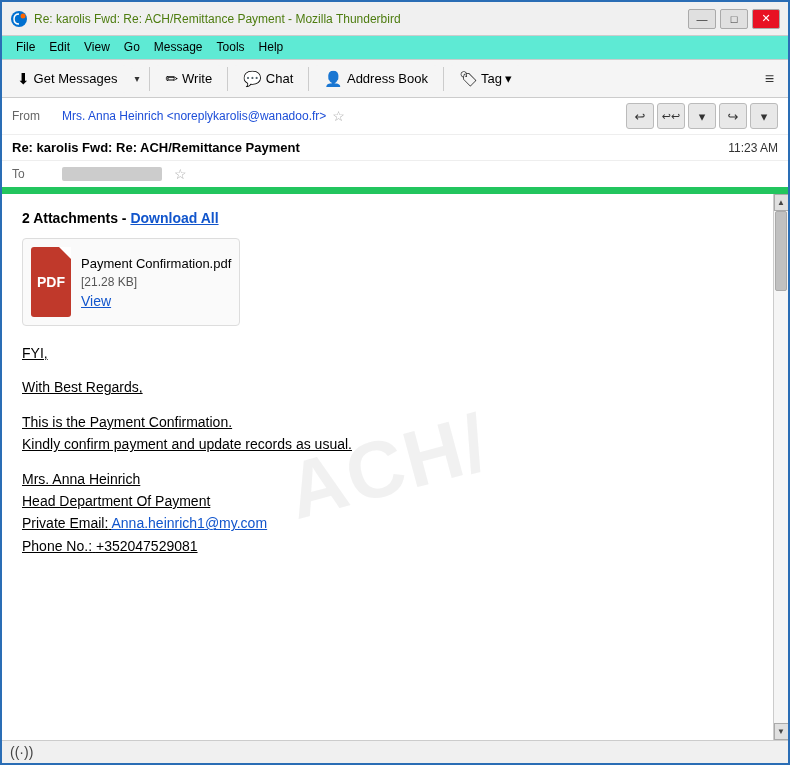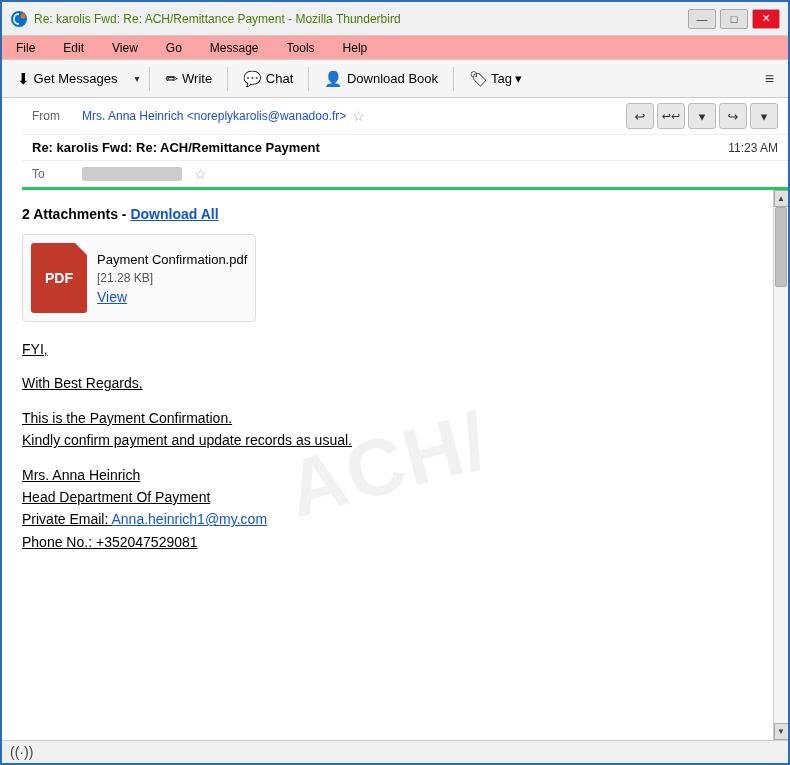--- a/index.html
+++ b/index.html
@@ -55,26 +55,26 @@
       cursor: pointer;
       display: flex;
       align-items: center;
       justify-content: center;
       font-size: 11px;
       color: #333;
     }
     .title-btn.close { background: #e81123; color: white; }
     
     .menu-bar {
-      background: #fca5a5;
-      display: flex;
-      align-items: center;
+      background: #5eead4;
+      display: flex;
+      align-items: flex-start;
       padding: 2px 8px;
       border-bottom: 1px solid #ccc;
-      gap: 16px;
+      gap: 2px;
       min-height: 24px;
     }
     .menu-item {
       padding: 2px 6px;
       font-size: 12px;
       color: #000;
       cursor: pointer;
       border-radius: 2px;
     }
     
@@ -120,23 +120,22 @@
     .toolbar-spacer { flex: 1; }
     .toolbar-hamburger {
       padding: 4px 8px;
       font-size: 16px;
       cursor: pointer;
       color: #333;
     }
     
     .email-header {
       background: #fff;
-      border-bottom: 3px solid #22c55e;
+      border-bottom: 7px solid #22c55e;
       padding: 0;
-      margin-left: 20px;
     }
     .header-row {
       display: flex;
       align-items: center;
       padding: 5px 10px;
       border-bottom: 1px solid #eee;
       min-height: 30px;
     }
     .header-label {
       color: #666;
@@ -266,21 +265,21 @@
       align-items: center;
       border: 1px solid #ddd;
       border-radius: 4px;
       padding: 8px;
       margin-bottom: 16px;
       background: #fafafa;
       gap: 10px;
       position: relative;
     }
     .pdf-icon {
-      width: 56px;
+      width: 40px;
       height: 70px;
       background: #c0392b;
       border-radius: 3px;
       display: flex;
       flex-direction: column;
       align-items: center;
       justify-content: center;
       color: white;
       font-weight: bold;
       font-size: 14px;
@@ -421,21 +420,21 @@
       <span>Write</span>
     </button>
     <div class="toolbar-separator"></div>
     <button class="toolbar-btn">
       <span class="toolbar-btn-icon">💬</span>
       <span>Chat</span>
     </button>
     <div class="toolbar-separator"></div>
     <button class="toolbar-btn">
       <span class="toolbar-btn-icon">👤</span>
-      <span>Download Book</span>
+      <span>Address Book</span>
     </button>
     <div class="toolbar-separator"></div>
     <button class="tag-btn">
       <span class="toolbar-btn-icon">🏷</span>
       <span>Tag</span>
       <span>▾</span>
     </button>
     <div class="toolbar-spacer"></div>
     <span class="toolbar-hamburger">≡</span>
   </div>

